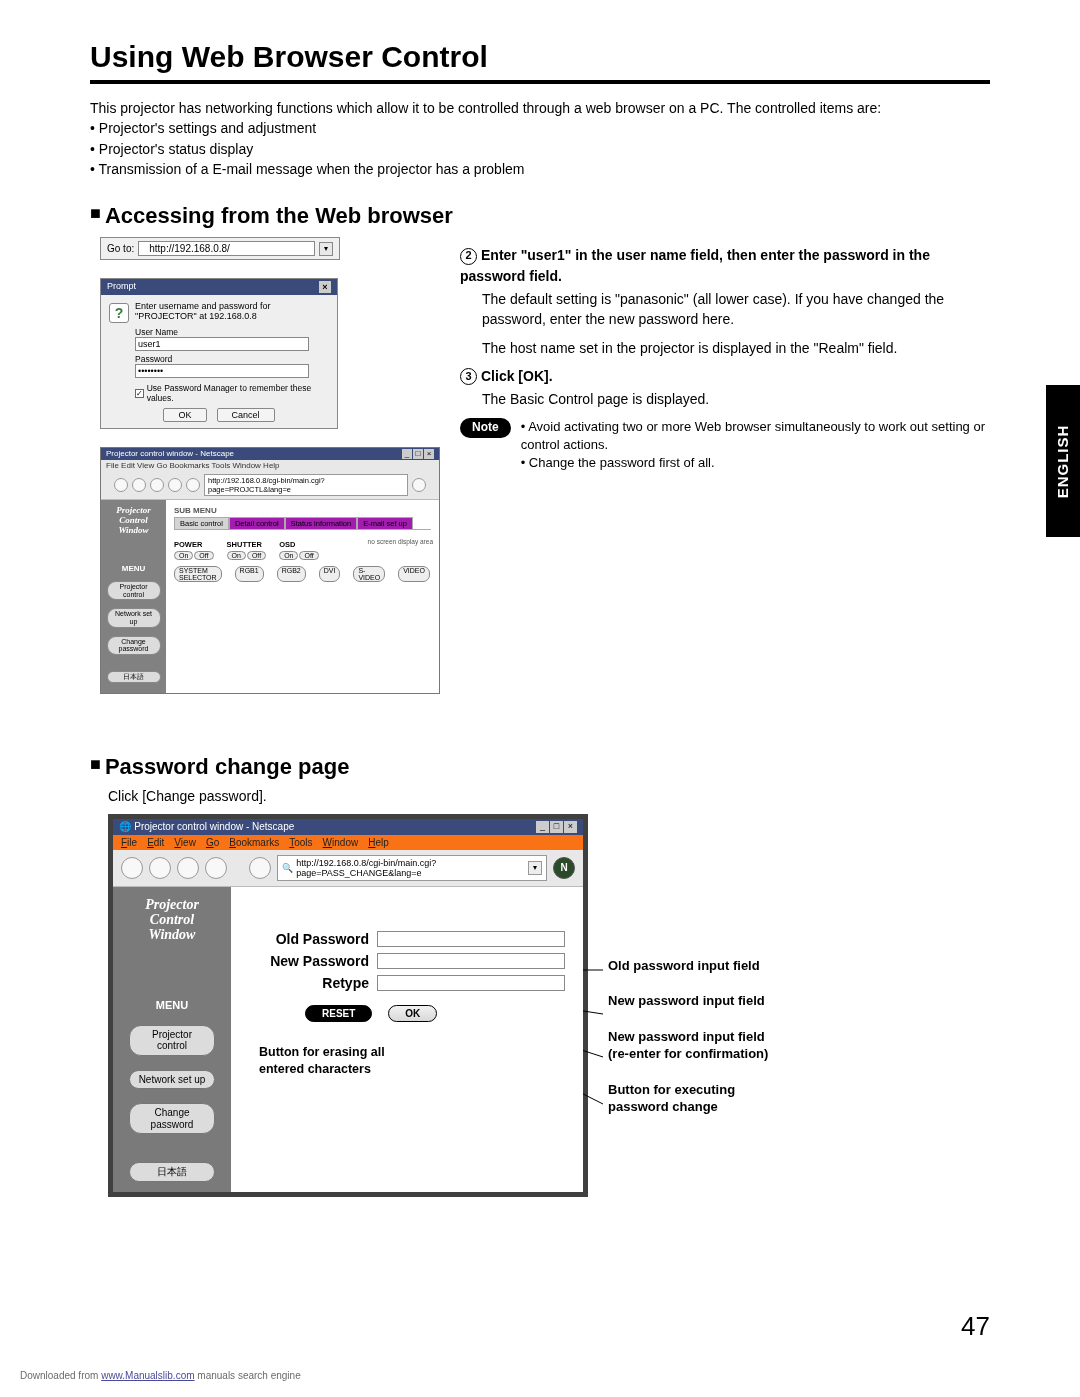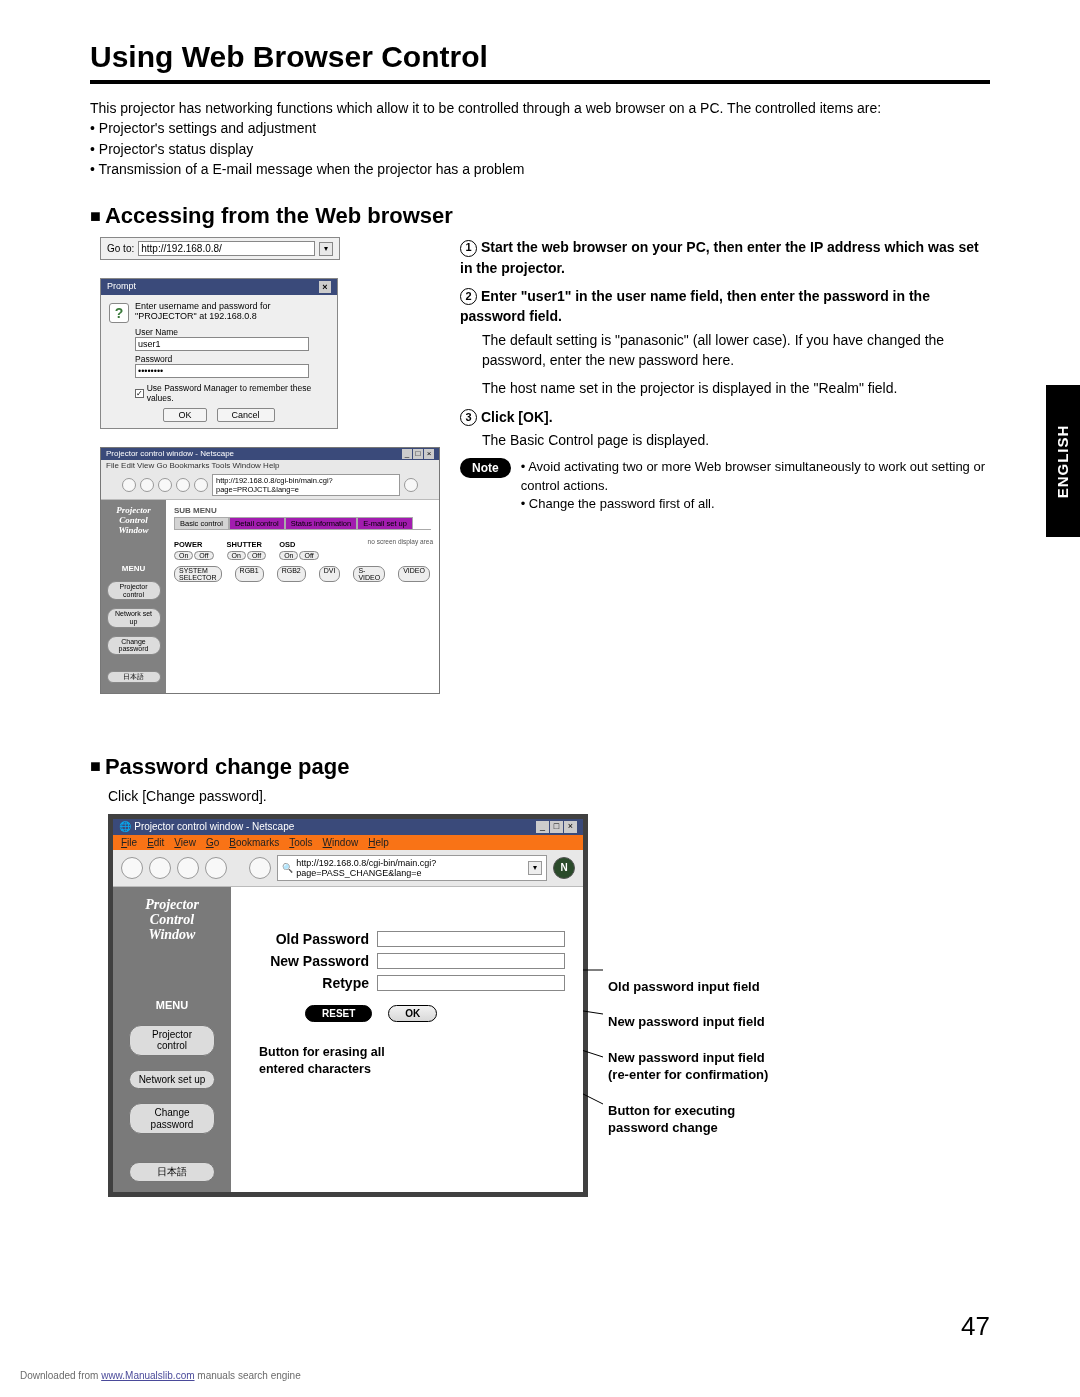--- a/index.html
+++ b/index.html
@@ -1,40 +1,40 @@
 <!DOCTYPE html>
 <html><head>
 <meta charset="utf-8">
 <style>
   * { margin:0; padding:0; box-sizing:border-box; }
   body { font-family: Arial, Helvetica, sans-serif; background:#fff; color:#000; width:1080px; height:1397px; position:relative; }
   .page { padding:40px 90px 30px 90px; position:relative; height:100%; }
   .title { font-size:30px; font-weight:bold; margin-bottom:6px; }
   .hr-thick { border:none; border-top:4px solid #000; margin-bottom:14px; }
   .intro { font-size:14px; line-height:1.45; margin-bottom:24px; }
-  .section-head { font-size:22px; font-weight:bold; margin:18px 0 8px 0; display:flex; align-items:center; }
+  .section-head { font-size:22px; font-weight:bold; margin:18px 0 8px 0; display:flex; align-items:flex-start; }
   .section-head::before { content:"■"; font-size:18px; margin-right:4px; }
   .row { display:flex; gap:30px; }
   .col-left { width:340px; }
   .col-right { flex:1; font-size:14px; line-height:1.45; }
   .circled { display:inline-flex; width:17px; height:17px; border:1.2px solid #000; border-radius:50%; align-items:center; justify-content:center; font-size:11px; margin-right:4px; position:relative; top:-1px; }
   .step { font-weight:bold; margin-bottom:3px; }
   .substep { margin-left:22px; margin-bottom:8px; }
   .note-row { display:flex; gap:10px; margin-top:8px; }
   .note-badge { background:#000; color:#fff; border-radius:10px; padding:1px 12px; font-size:12px; font-weight:bold; height:20px; display:inline-flex; align-items:center; }
   .note-text { font-size:13px; line-height:1.4; }
   .side-tab { position:absolute; right:0; top:385px; width:34px; height:152px; background:#000; color:#fff; display:flex; align-items:center; justify-content:center; }
   .side-tab span { transform:rotate(-90deg); font-weight:bold; font-size:15px; letter-spacing:1px; }
   .page-num { position:absolute; right:90px; bottom:55px; font-size:26px; }
   .footer { position:absolute; left:20px; bottom:16px; font-size:10px; color:#6b6b6b; }
   .footer a { color:#4a4a9a; text-decoration:underline; }
 
   
   .mini-goto { width:240px; border:1px solid #888; background:#f0f0f0; padding:3px 6px; font-size:10px; margin-bottom:18px; margin-left:10px; display:flex; align-items:center; gap:4px; }
-  .mini-goto input { flex:1; font-size:10px; padding:1px 2px; border:1px solid #888; background:#fff; }
+  .mini-goto input { flex:1; font-size:10px; padding:1px 10px; border:1px solid #888; background:#fff; }
   .mini-goto .dd { width:14px; height:14px; border:1px solid #888; background:#e8e8e8; display:flex; align-items:center; justify-content:center; font-size:8px; }
 
   
   .prompt { width:238px; border:1px solid #888; background:#efefef; font-size:9px; margin-left:10px; margin-bottom:18px; }
   .prompt-title { background:#3a4a7a; color:#fff; padding:2px 6px; display:flex; justify-content:space-between; font-size:9px; }
   .prompt-title .close { width:12px; height:12px; background:#ccc; color:#000; text-align:center; line-height:12px; font-weight:bold; }
   .prompt-body { padding:6px 8px; }
   .prompt-row { display:flex; gap:6px; }
   .prompt-q { width:20px; height:20px; border:1px solid #888; border-radius:3px; background:#fff; color:#3a7a3a; display:flex; align-items:center; justify-content:center; font-size:14px; font-weight:bold; margin-top:2px; }
   .prompt-fields { margin:4px 0 0 26px; }
@@ -44,21 +44,21 @@
   .prompt-chk .cb { width:9px; height:9px; border:1px solid #666; background:#fff; display:inline-flex; align-items:center; justify-content:center; font-size:8px; }
   .prompt-btns { display:flex; justify-content:center; gap:10px; margin-top:4px; }
   .btn-sm { border:1px solid #888; background:#f4f4f4; padding:1px 14px; font-size:9px; border-radius:2px; }
 
   
   .basic-win { width:340px; border:1px solid #777; background:#f4f4f4; font-size:8.5px; margin-left:10px; }
   .basic-title { background:#3a4a7a; color:#fff; padding:1px 5px; font-size:8px; display:flex; justify-content:space-between; }
   .basic-title .winbtns { display:flex; gap:1px; }
   .basic-title .winbtns span { width:10px; height:10px; background:#ccc; color:#000; display:inline-flex; align-items:center; justify-content:center; font-size:8px; line-height:1; }
   .basic-menu { background:#e8e8e8; padding:1px 5px; font-size:8px; color:#333; }
-  .basic-tb { display:flex; align-items:center; gap:4px; padding:3px 21px; background:#e8e8e8; border-bottom:1px solid #bbb; }
+  .basic-tb { display:flex; align-items:center; gap:4px; padding:3px 13px; background:#e8e8e8; border-bottom:1px solid #bbb; }
   .nav-circ { width:14px; height:14px; border:1px solid #999; border-radius:50%; background:#f8f8f8; }
   .url-bar { flex:1; border:1px solid #999; background:#fff; padding:1px 3px; font-size:7.5px; }
   .basic-body { display:flex; }
   .basic-side { width:68px; background:#818181; color:#fff; display:flex; flex-direction:column; align-items:center; padding:6px 4px 10px 4px; gap:8px; }
   .pcw { font-family: 'Times New Roman', serif; font-style:italic; font-weight:bold; font-size:9px; text-align:center; line-height:1.1; }
   .menu-lbl { font-weight:bold; font-size:8px; margin-top:20px; }
   .side-btn { background:#dcdcdc; color:#000; border:1px solid #888; border-radius:9px; padding:1px 4px; font-size:7px; width:54px; text-align:center; line-height:1.1; }
   .basic-main { flex:1; background:#fff; padding:6px 8px; position:relative; }
   .sub-title { font-size:8px; font-weight:bold; color:#555; }
   .tabs { display:flex; gap:0; border-bottom:1px solid #aaa; margin-top:2px; }
@@ -93,21 +93,21 @@
   .pwd-form-row { display:flex; align-items:center; gap:8px; margin-bottom:6px; }
   .pwd-form-row label { width:120px; text-align:right; font-size:14px; font-weight:bold; }
   .pwd-form-row input { flex:1; border:1px solid #888; height:16px; background:#fff; font-size:10px; padding:0 3px; }
   .pwd-btns { display:flex; gap:16px; margin:14px 0 0 56px; }
   .pwd-btn { border:1px solid #000; border-radius:11px; padding:2px 16px; font-size:10px; font-weight:bold; }
   .pwd-btn.reset { background:#000; color:#fff;text-align:right; }
   .pwd-btn.ok { background:linear-gradient(#f2f2f2,#d8d8d8); }
   .pwd-erase { font-size:12.5px; font-weight:bold; margin:22px 0 0 10px; line-height:1.35; }
 
   
-  .callouts { position:absolute; left:500px; top:164px; font-size:13px; font-weight:bold; line-height:1.35; }
+  .callouts { position:absolute; left:500px; top:143px; font-size:13px; font-weight:bold; line-height:1.35; }
   .callouts div { margin-bottom:18px; }
 
   
   svg.leads { position:absolute; left:0; top:0; pointer-events:none; }
 </style>
 </head>
 <body>
 
 <div class="side-tab">
     <span>ENGLISH</span>
@@ -219,21 +219,20 @@
               <span class="pill">VIDEO</span>
             </div>
             <div style="height:30px"></div>
           </div>
         </div>
       </div>
 
     </div>
 
     <div class="col-right">
-      <div class="step"><span class="circled">1</span><span>Start the web browser on your PC, then enter the IP address which was set in the projector.</span></div>
       <div class="step" style="margin-top:8px"><span class="circled">2</span><span>Enter "user1" in the user name field, then enter the password in the password field.</span></div>
       <div class="substep">The default setting is "panasonic" (all lower case). If you have changed the password, enter the new password here.</div>
       <div class="substep">The host name set in the projector is displayed in the "Realm" field.</div>
       <div class="step"><span class="circled">3</span><span>Click [OK].</span></div>
       <div class="substep">The Basic Control page is displayed.</div>
 
       <div class="note-row">
         <div class="note-badge">Note</div>
         <div class="note-text">
           • <span>Avoid activating two or more Web browser simultaneously to work out setting or control actions.</span><br>

